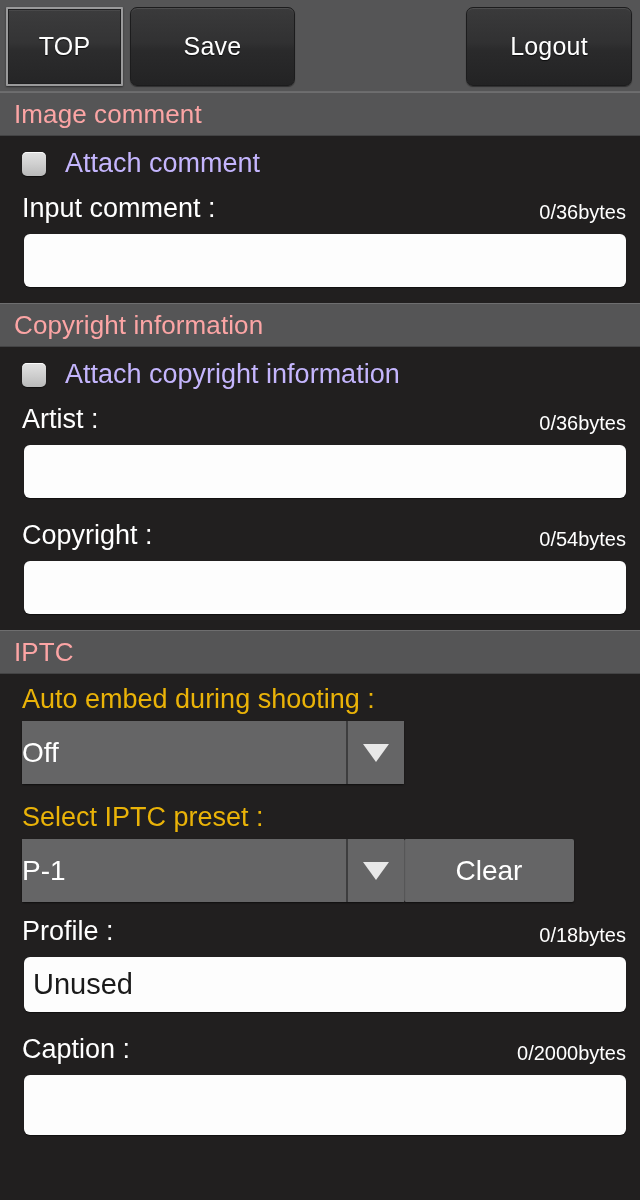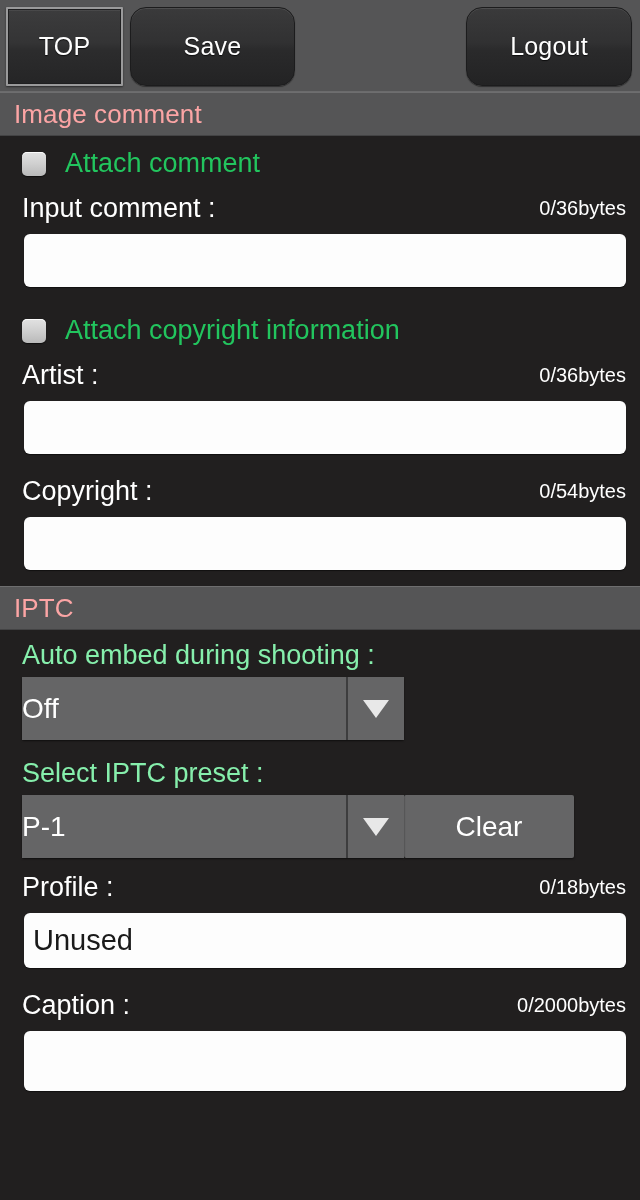--- a/index.html
+++ b/index.html
@@ -24,21 +24,21 @@
   .toolbar {
     position: relative;
     width: 640px;
     height: 92px;
     background: #555556;
     border-bottom: 1px solid #6b6b6c;
   }
 
   .tb-btn {
     position: absolute;
-    border-radius: 16px;
+    border-radius: 7px;
     background: linear-gradient(180deg, #3a3a3b 0%, #313132 45%, #2a2a2b 55%, #232324 100%);
     border: 1px solid #1c1c1d;
     box-shadow: inset 0 1px 0 rgba(255,255,255,0.10),
                 0 1px 1px rgba(0,0,0,0.45);
     color: #ffffff;
     font-size: 25px;
     letter-spacing: 0.2px;
     display: flex;
     align-items: center;
     justify-content: center;
@@ -109,29 +109,29 @@
     height: 24px;
     border-radius: 5px;
     background: linear-gradient(180deg, #e2e2e2 0%, #cfcfcf 50%, #b9b9b9 100%);
     box-shadow: inset 0 1px 0 rgba(255,255,255,0.85),
                 0 1px 1px rgba(0,0,0,0.55);
     flex: 0 0 auto;
   }
 
   .chk-label {
     margin-left: 19px;
-    color: #22c55e;
+    color: #c4b5fd;
     font-size: 27px;
     line-height: 1;
   }
 
   
   .label-row {
     display: flex;
-    align-items: center;
+    align-items: flex-end;
     justify-content: space-between;
     padding: 6px 14px 2px 22px;
   }
 
   .label-row .lbl {
     color: #ffffff;
     font-size: 27px;
   }
 
   .label-row .cnt {
@@ -163,21 +163,21 @@
   }
 
   
   .text-input.caption {
     height: 60px;
     margin-bottom: 0;
   }
 
   
   .field-label {
-    color: #86efac;
+    color: #eab308;
     font-size: 27px;
     padding: 10px 0 6px 22px;
   }
 
   .row {
     display: flex;
     align-items: center;
     padding-left: 22px;
   }
 
@@ -264,20 +264,23 @@
 
     <div class="label-row">
       <span class="lbl">Input comment :</span>
       <span class="cnt">0/36bytes</span>
     </div>
 
     <div class="text-input"></div>
 
   </div>
 
+  <div class="sect-head">
+    <span>Copyright information</span>
+  </div>
   <div class="sect-body">
 
     <div class="chk-row">
       <span class="chk-box"></span>
       <span class="chk-label">Attach copyright information</span>
     </div>
 
     <div class="label-row">
       <span class="lbl">Artist :</span>
       <span class="cnt">0/36bytes</span>

